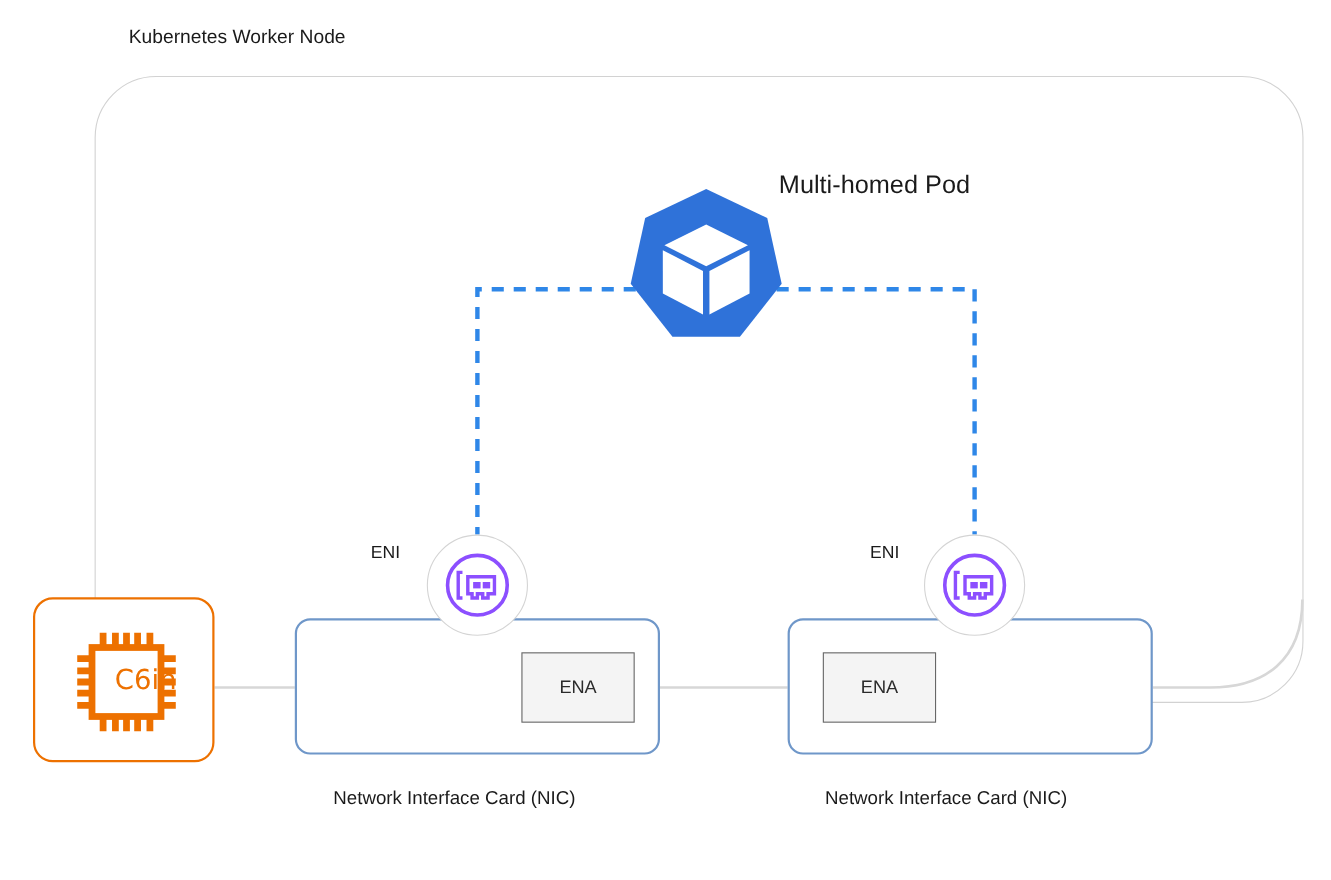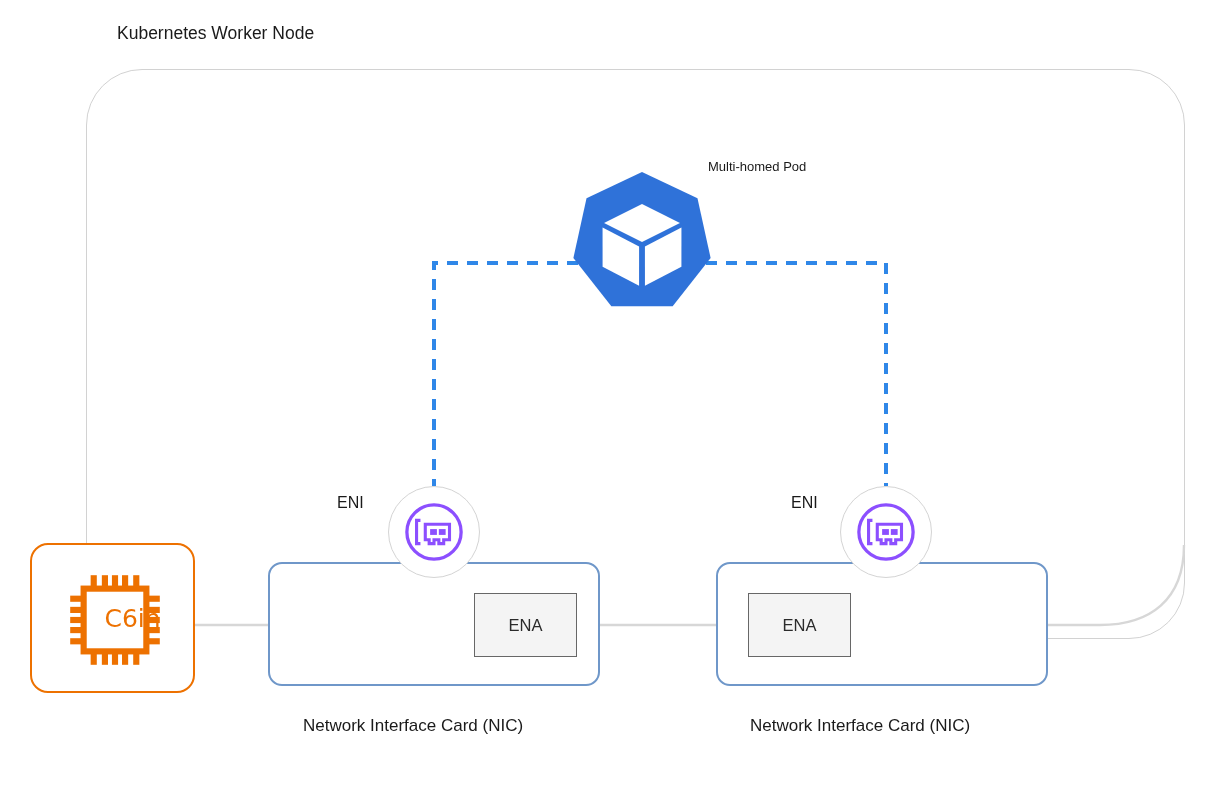--- a/index.html
+++ b/index.html
@@ -28,21 +28,21 @@
     white-space: nowrap;
   }
   #node-title {
     left: 117px;
     top: 23px;
     font-size: 17.5px;
   }
   #pod-title {
     left: 708px;
     top: 157px;
-    font-size: 13px;
+    font-size: 23px;
   }
   #eni-label-left {
     left: 337px;
     top: 493px;
     font-size: 16px;
   }
   #eni-label-right {
     left: 791px;
     top: 493px;
     font-size: 16px;

